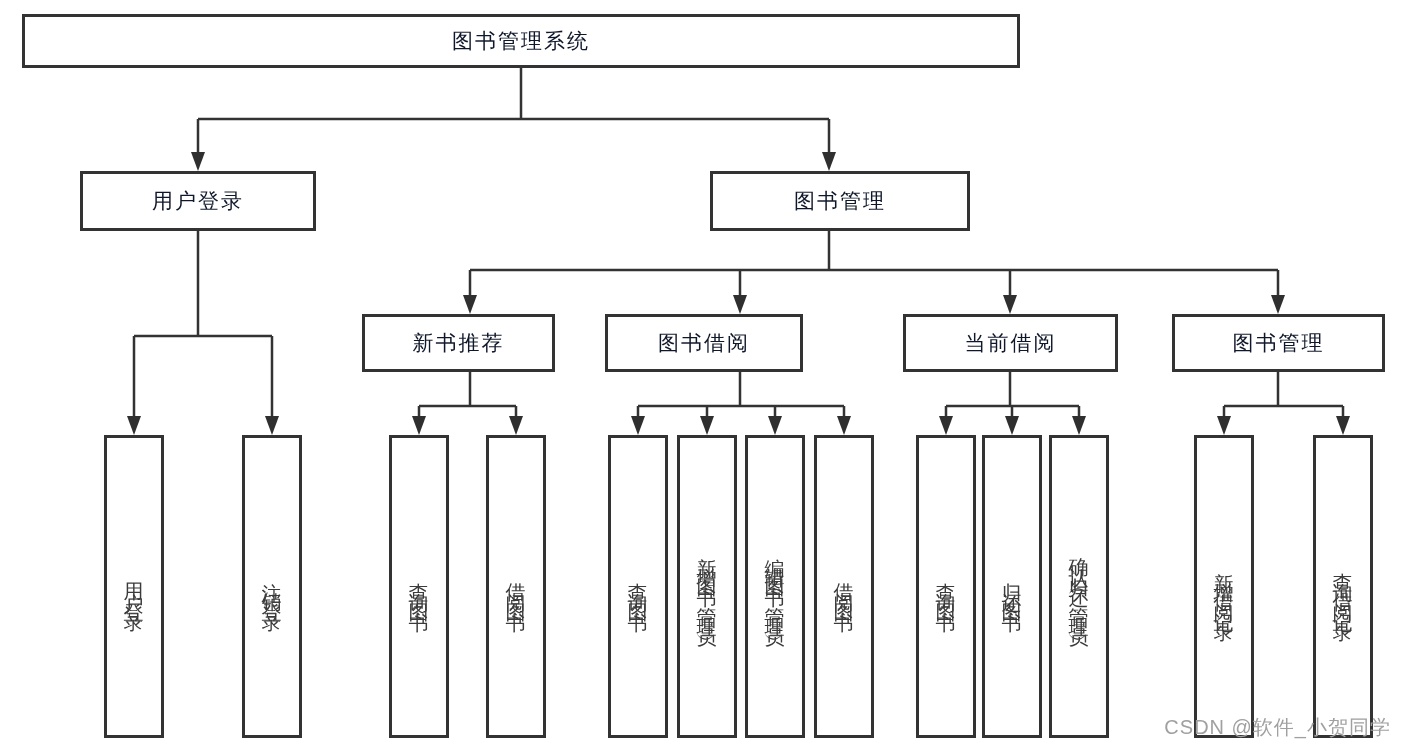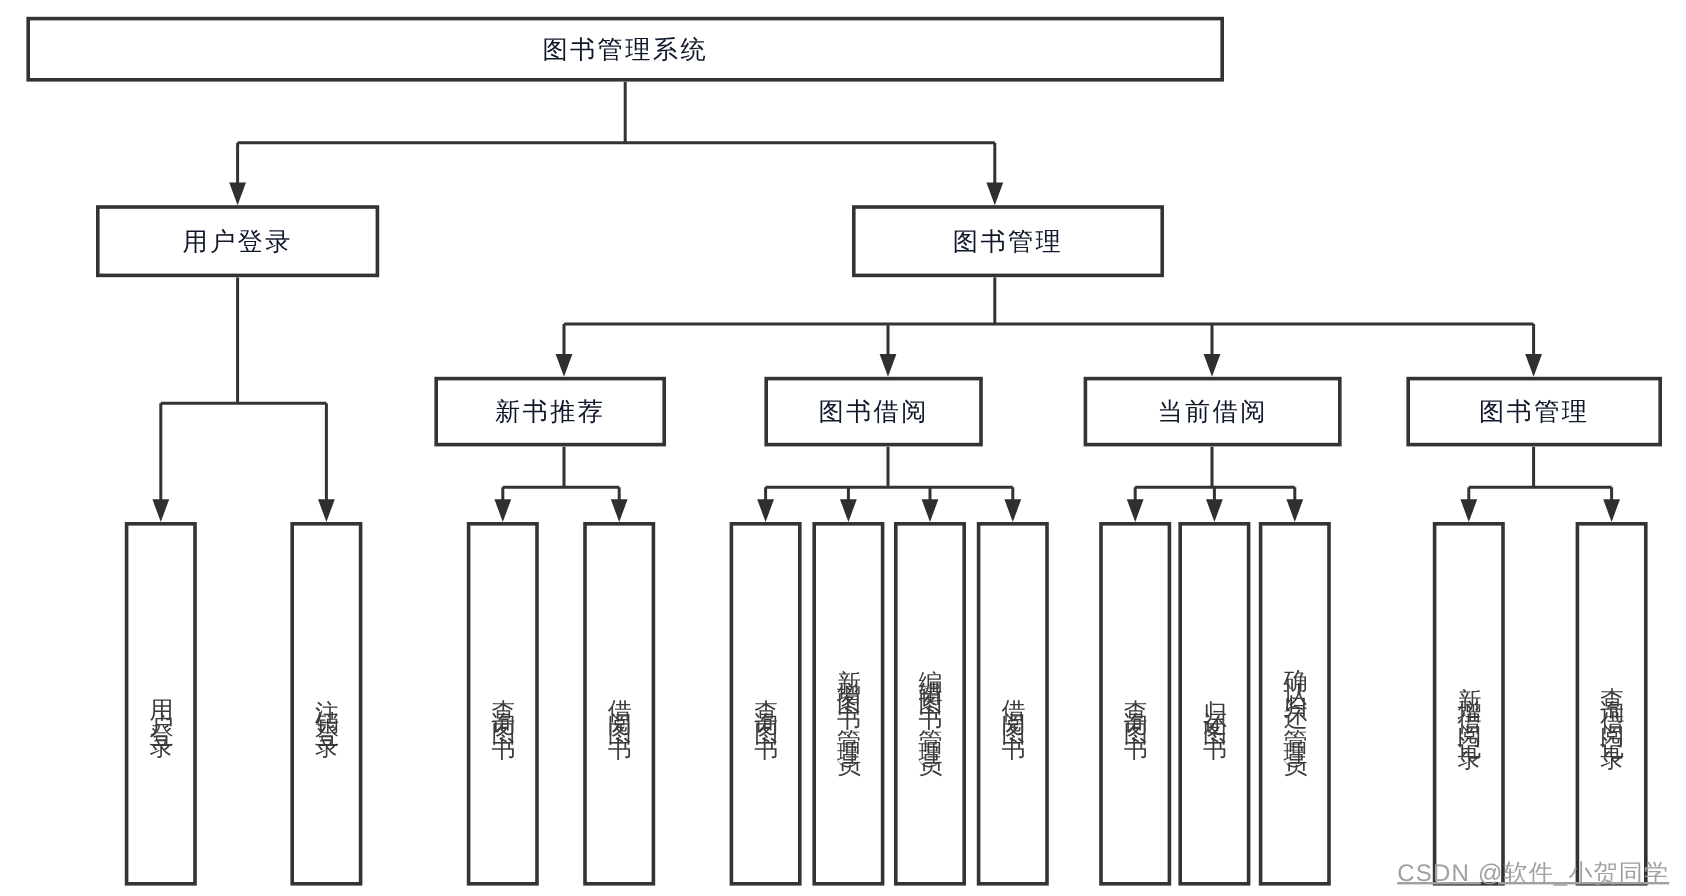--- a/index.html
+++ b/index.html
@@ -46,21 +46,20 @@
   }
   #watermark {
     position: absolute;
     right: 14px;
     bottom: 6px;
     font-size: 20px;
     color: #a0a0a0;
     letter-spacing: 1px;
     white-space: nowrap;
     z-index: 5;
-    text-decoration: underline;
   }
 </style>
 </head>
 <body>
 
 <div id="canvas">
 
   <svg id="connectors" viewBox="0 0 1405 747" xmlns="http://www.w3.org/2000/svg">
     <g stroke="#333333" stroke-width="2.5" fill="none">
       <path d="M521 68 V119 M198 119 H829 M198 119 V158 M829 119 V158"></path>
@@ -101,21 +100,21 @@
   <div class="box" style="left:80px;top:171px;width:236px;height:60px">
     <span class="hlabel">用户登录</span>
   </div>
   <div class="box" style="left:710px;top:171px;width:260px;height:60px">
     <span class="hlabel">图书管理</span>
   </div>
 
   <div class="box" style="left:362px;top:314px;width:193px;height:58px">
     <span class="hlabel">新书推荐</span>
   </div>
-  <div class="box" style="left:637px;top:314px;width:182px;height:58px">
+  <div class="box" style="left:605px;top:314px;width:198px;height:58px">
     <span class="hlabel">图书借阅</span>
   </div>
   <div class="box" style="left:903px;top:314px;width:215px;height:58px">
     <span class="hlabel">当前借阅</span>
   </div>
   <div class="box" style="left:1172px;top:314px;width:213px;height:58px">
     <span class="hlabel">图书管理</span>
   </div>
 
   <div class="box leaf" style="left:104px">

